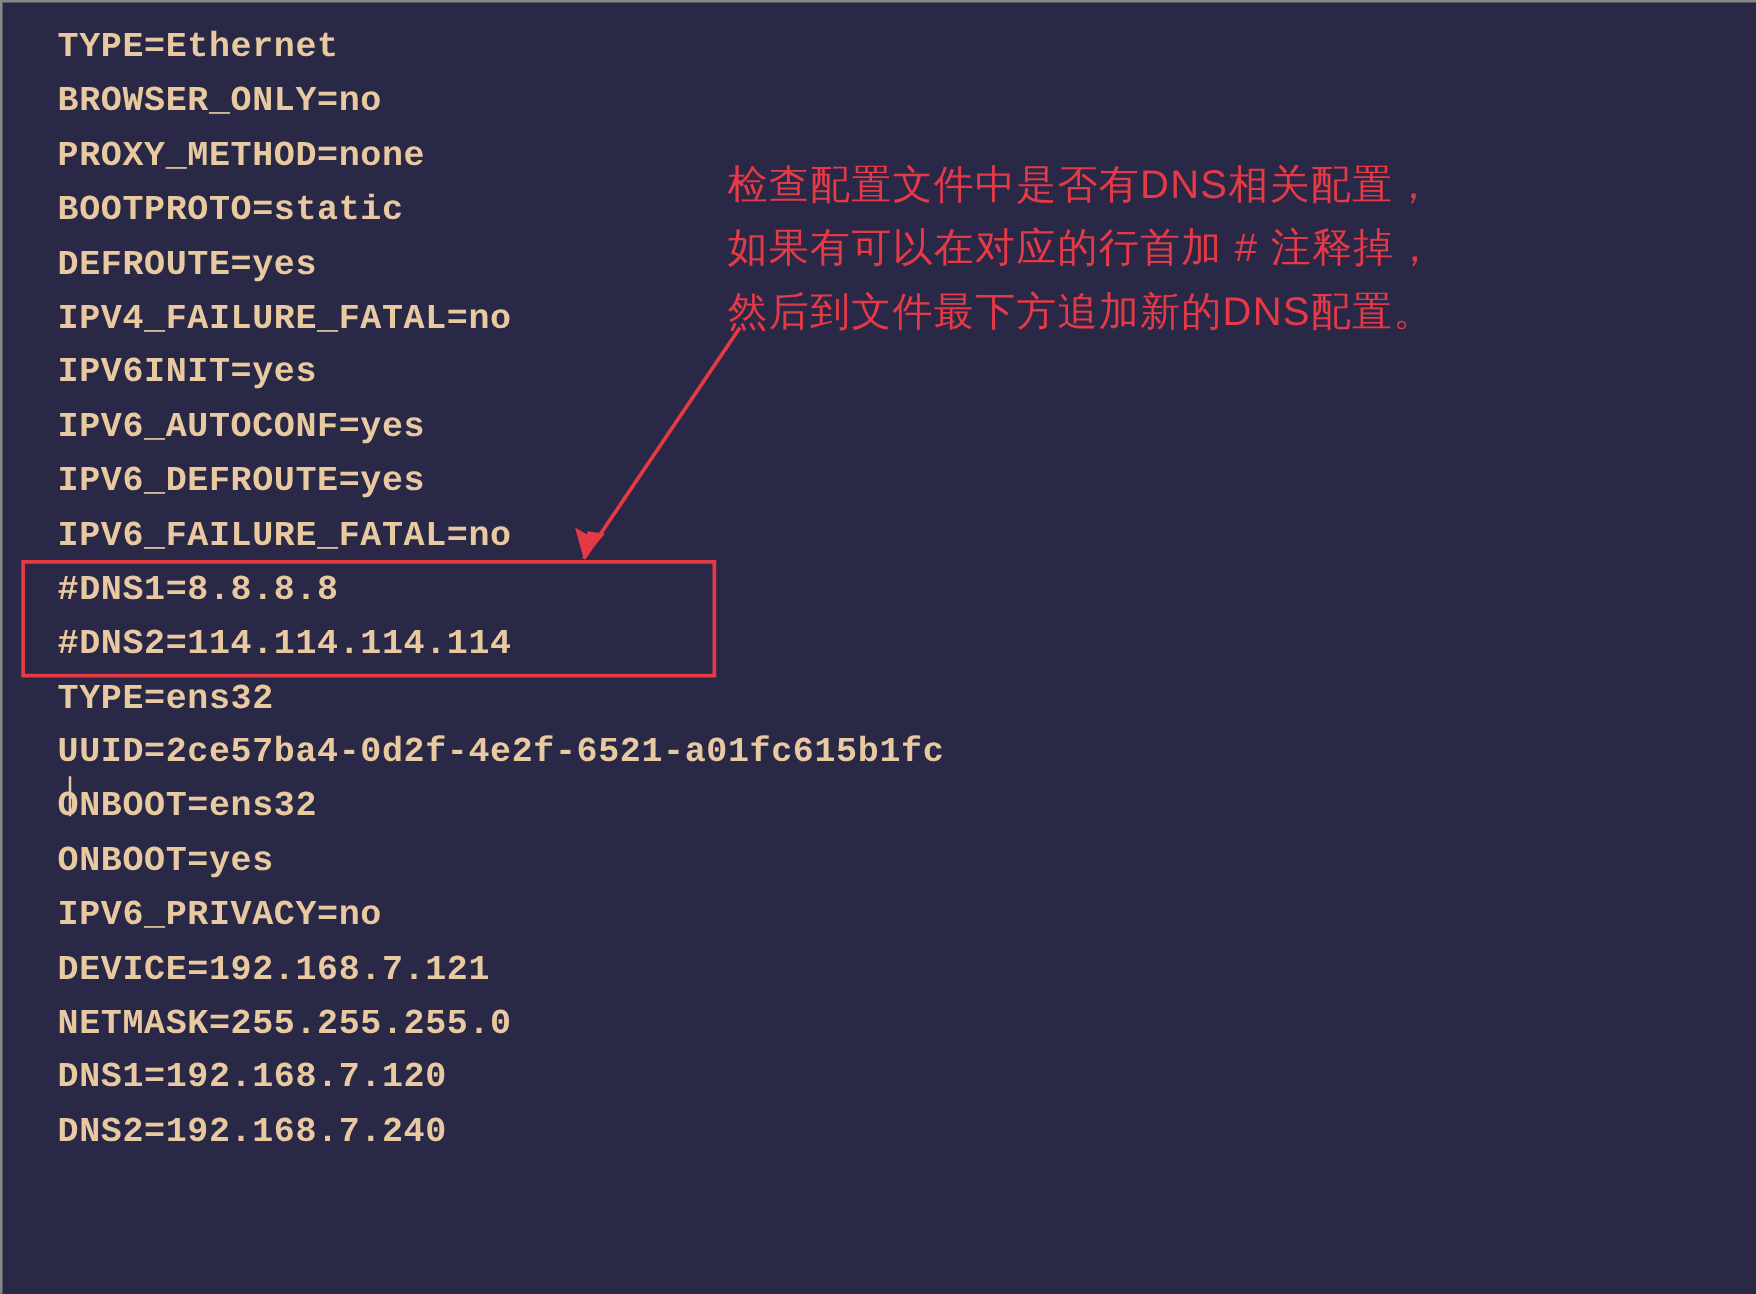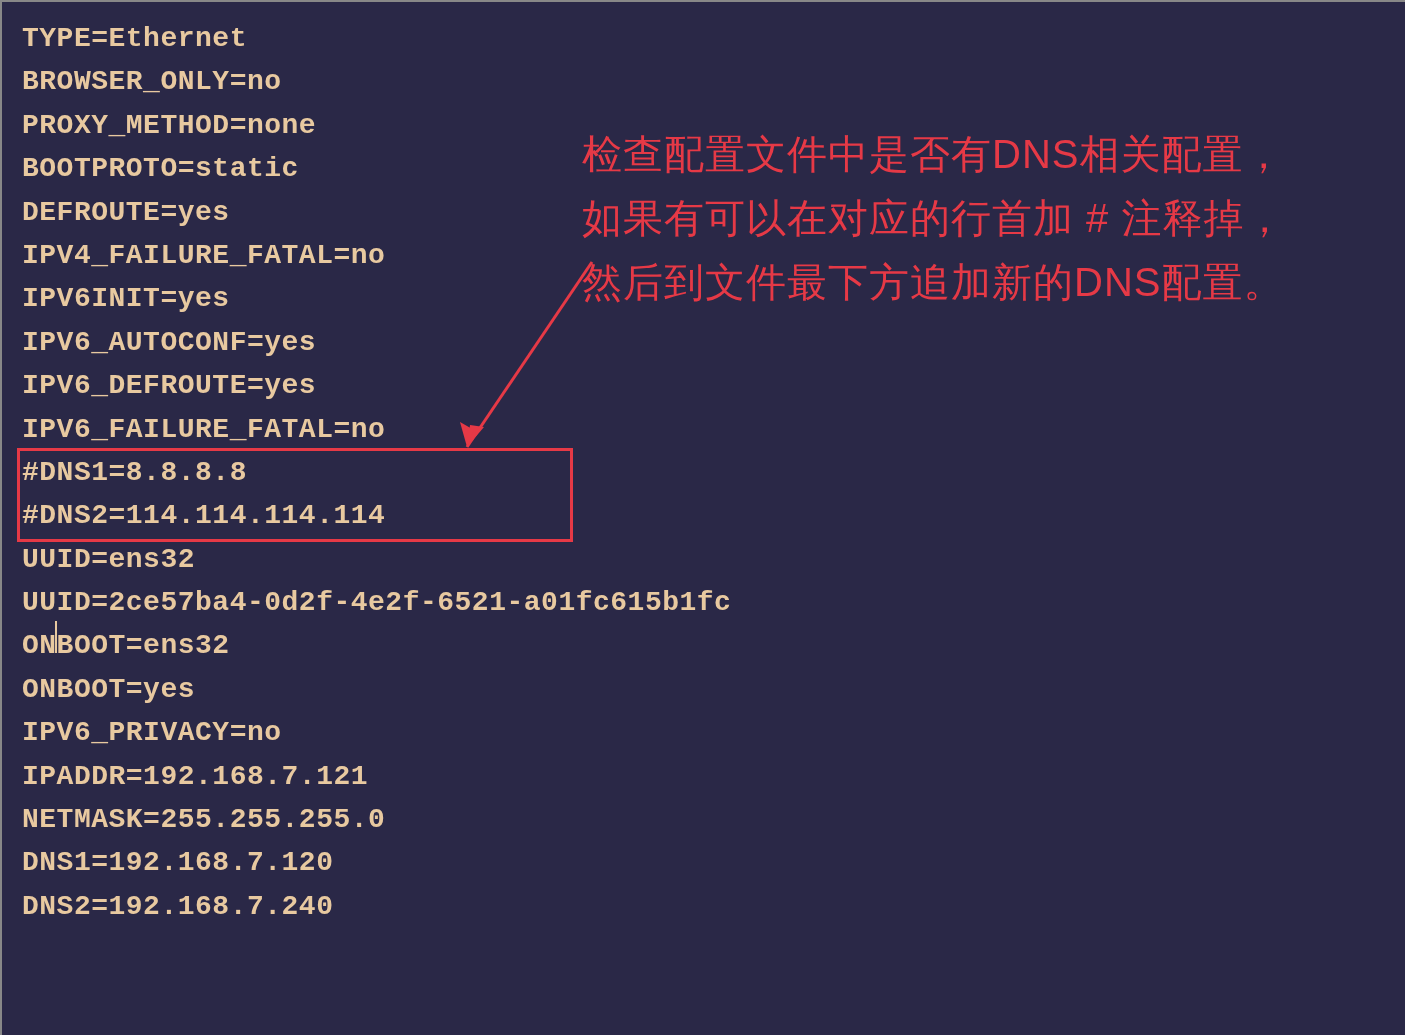--- a/index.html
+++ b/index.html
@@ -18,28 +18,29 @@
       width: 1405px;
       height: 1035px;
       overflow: hidden;
       border-left: 2px solid #888;
       border-top: 2px solid #888;
     }
     .config-line {
       line-height: 1.55;
       letter-spacing: 0.5px;
       white-space: pre;
+      margin-left: 24px;
     }
     .annotation-text {
       position: absolute;
       top: 120px;
       left: 580px;
       color: #e63946;
       font-family: 'Microsoft YaHei', 'SimHei', sans-serif;
-      font-size: 40px;
+      font-size: 32px;
       font-weight: normal;
       line-height: 1.6;
       letter-spacing: 1px;
     }
     .highlight-box {
       position: absolute;
       top: 446px;
       left: 15px;
       width: 556px;
       height: 94px;
@@ -80,26 +81,26 @@
   <div class="config-line">PROXY_METHOD=none</div>
   <div class="config-line">BOOTPROTO=static</div>
   <div class="config-line">DEFROUTE=yes</div>
   <div class="config-line">IPV4_FAILURE_FATAL=no</div>
   <div class="config-line">IPV6INIT=yes</div>
   <div class="config-line">IPV6_AUTOCONF=yes</div>
   <div class="config-line">IPV6_DEFROUTE=yes</div>
   <div class="config-line">IPV6_FAILURE_FATAL=no</div>
   <div class="config-line">#DNS1=8.8.8.8</div>
   <div class="config-line">#DNS2=114.114.114.114</div>
-  <div class="config-line">UUID=ens32</div>
+  <div class="config-line">TYPE=ens32</div>
   <div class="config-line">UUID=2ce57ba4-0d2f-4e2f-6521-a01fc615b1fc</div>
   <div class="config-line">ONBOOT=ens32</div>
   <div class="config-line">ONBOOT=yes</div>
   <div class="config-line">IPV6_PRIVACY=no</div>
-  <div class="config-line">IPADDR=192.168.7.121</div>
+  <div class="config-line">DEVICE=192.168.7.121</div>
   <div class="config-line">NETMASK=255.255.255.0</div>
   <div class="config-line">DNS1=192.168.7.120</div>
   <div class="config-line">DNS2=192.168.7.240</div>
 </div>
 
 <div class="cursor-mark"></div>
 
 <div class="highlight-box"></div>
 
 <svg class="arrow-svg" viewBox="0 0 160 210">

